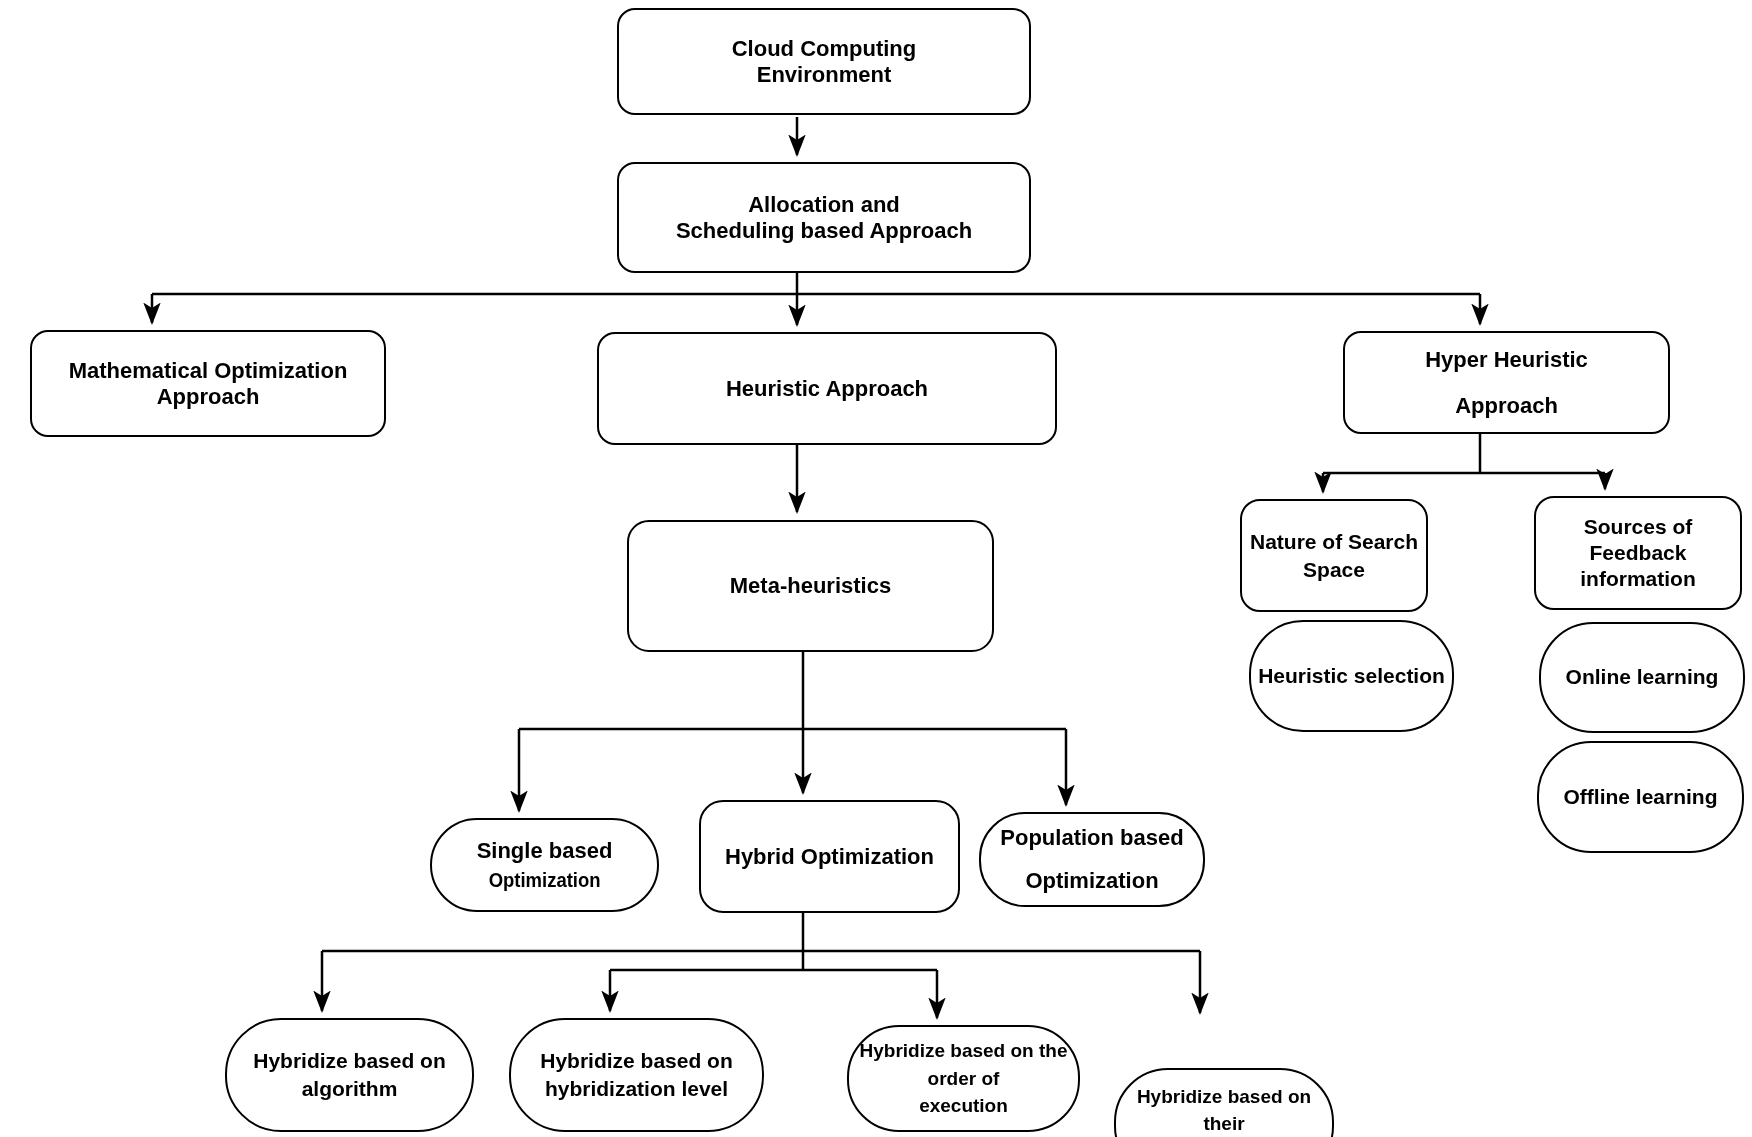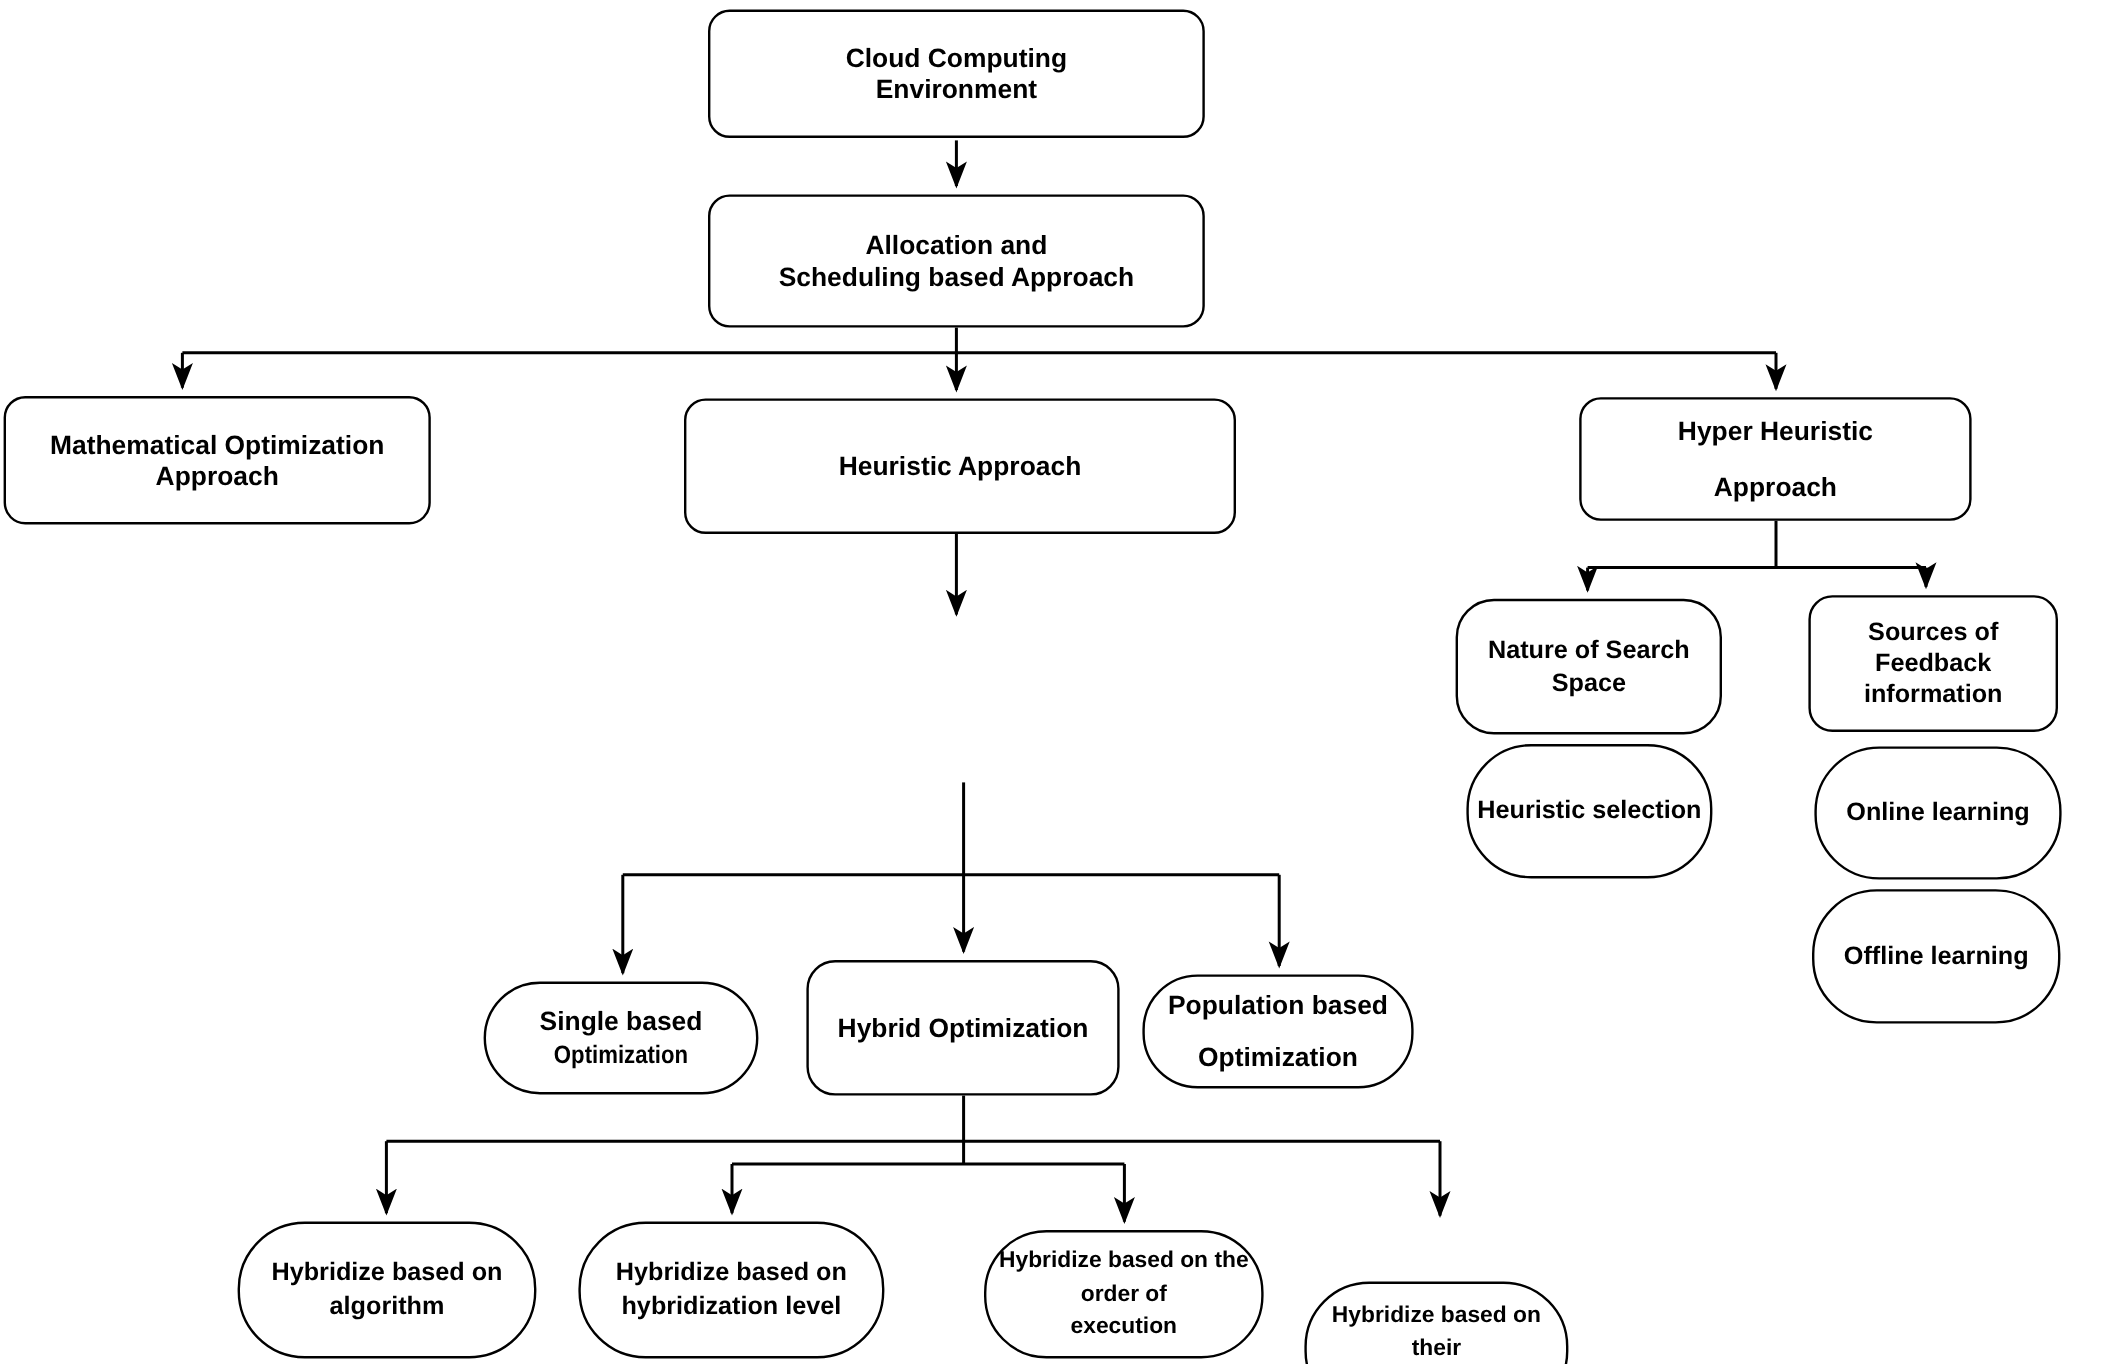--- a/index.html
+++ b/index.html
@@ -13,25 +13,26 @@
   body{font-family:"Liberation Sans","DejaVu Sans",sans-serif;position:relative}
   .canvas{position:absolute;left:0;top:0;width:1752px;height:1137px}
   svg.wires{position:absolute;left:0;top:0;width:1752px;height:1137px;pointer-events:none}
   .edge{stroke:var(--stroke);stroke-width:2.5;fill:none}
   .arrowhead{fill:var(--stroke)}
   .node{
     position:absolute;
     background:var(--fill);
     border:2.5px solid var(--stroke);
     color:var(--text);
-    display:flex;flex-direction:column;justify-content:center;
+    display:flex;flex-direction:column;align-items:center;justify-content:center;
     text-align:center;
     font-weight:bold;
     font-size:22px;
     line-height:1.18;
+    margin-left:27px;
   }
   .lbl{white-space:pre-line;display:block}
   .lh13{line-height:1.3}
   .lh135{line-height:1.35}
   .lh145{line-height:1.45}
   .lh195{line-height:1.95}
   .lh205{line-height:2.05}
   .fs21{font-size:21px}
   .fs19{font-size:19px}
   .condensed{transform:scaleX(.88);display:inline-block;font-size:21px}
@@ -107,36 +108,39 @@
 
   <div class="node" style="left:570px;top:332px;width:460px;height:113px;border-radius:18px">
     <span class="lbl">Heuristic Approach</span>
   </div>
 
   <div class="node lh205" style="left:1316px;top:331px;width:327px;height:103px;border-radius:18px">
     <span class="lbl">Hyper Heuristic
 Approach</span>
   </div>
 
+  <div class="node" style="left:600px;top:520px;width:367px;height:132px;border-radius:22px">
+    <span class="lbl">Meta-heuristics</span>
+  </div>
 
   <div class="node lh13" style="left:403px;top:818px;width:229px;height:94px;border-radius:47px">
     <span class="lbl">Single based</span>
     <span class="lbl condensed">Optimization</span>
   </div>
 
   <div class="node" style="left:672px;top:800px;width:261px;height:113px;border-radius:24px">
     <span class="lbl">Hybrid Optimization</span>
   </div>
 
   <div class="node lh195" style="left:952px;top:812px;width:226px;height:95px;border-radius:46px">
     <span class="lbl">Population based
 Optimization</span>
   </div>
 
-  <div class="node fs21 lh13" style="left:1213px;top:499px;width:222px;height:113px;border-radius:32px">
+  <div class="node fs21 lh13" style="left:1213px;top:499px;width:188px;height:113px;border-radius:20px">
     <span class="lbl">Nature of Search
 Space</span>
   </div>
 
   <div class="node fs21" style="left:1507px;top:496px;width:208px;height:114px;border-radius:20px;line-height:1.25">
     <span class="lbl">Sources of
 Feedback
 information</span>
   </div>
 

